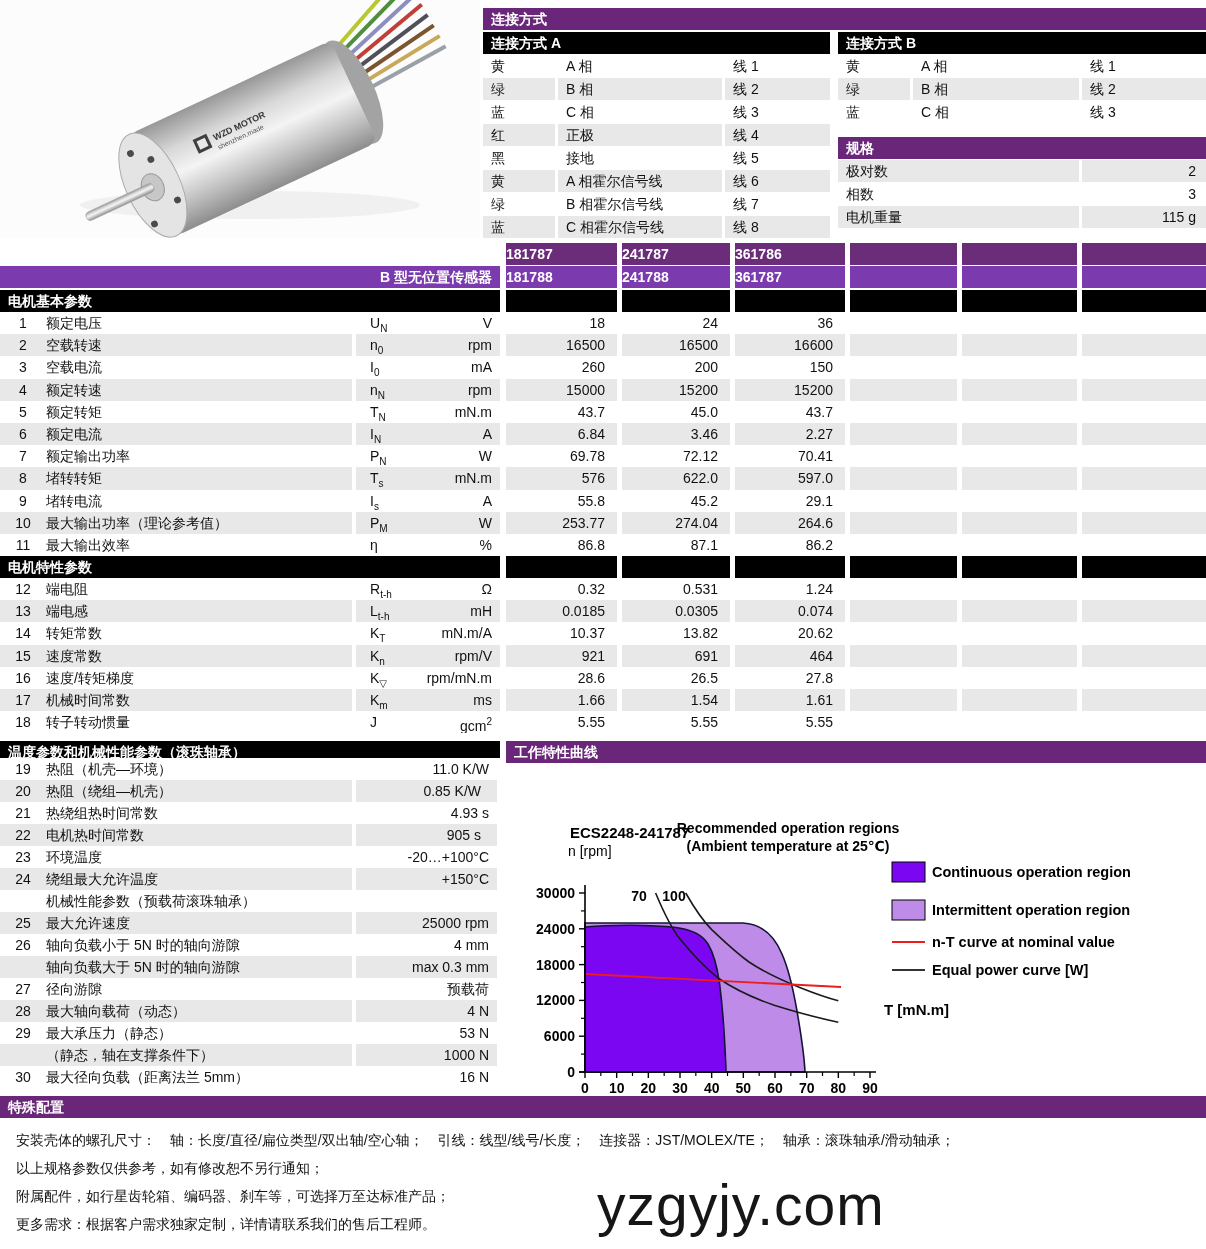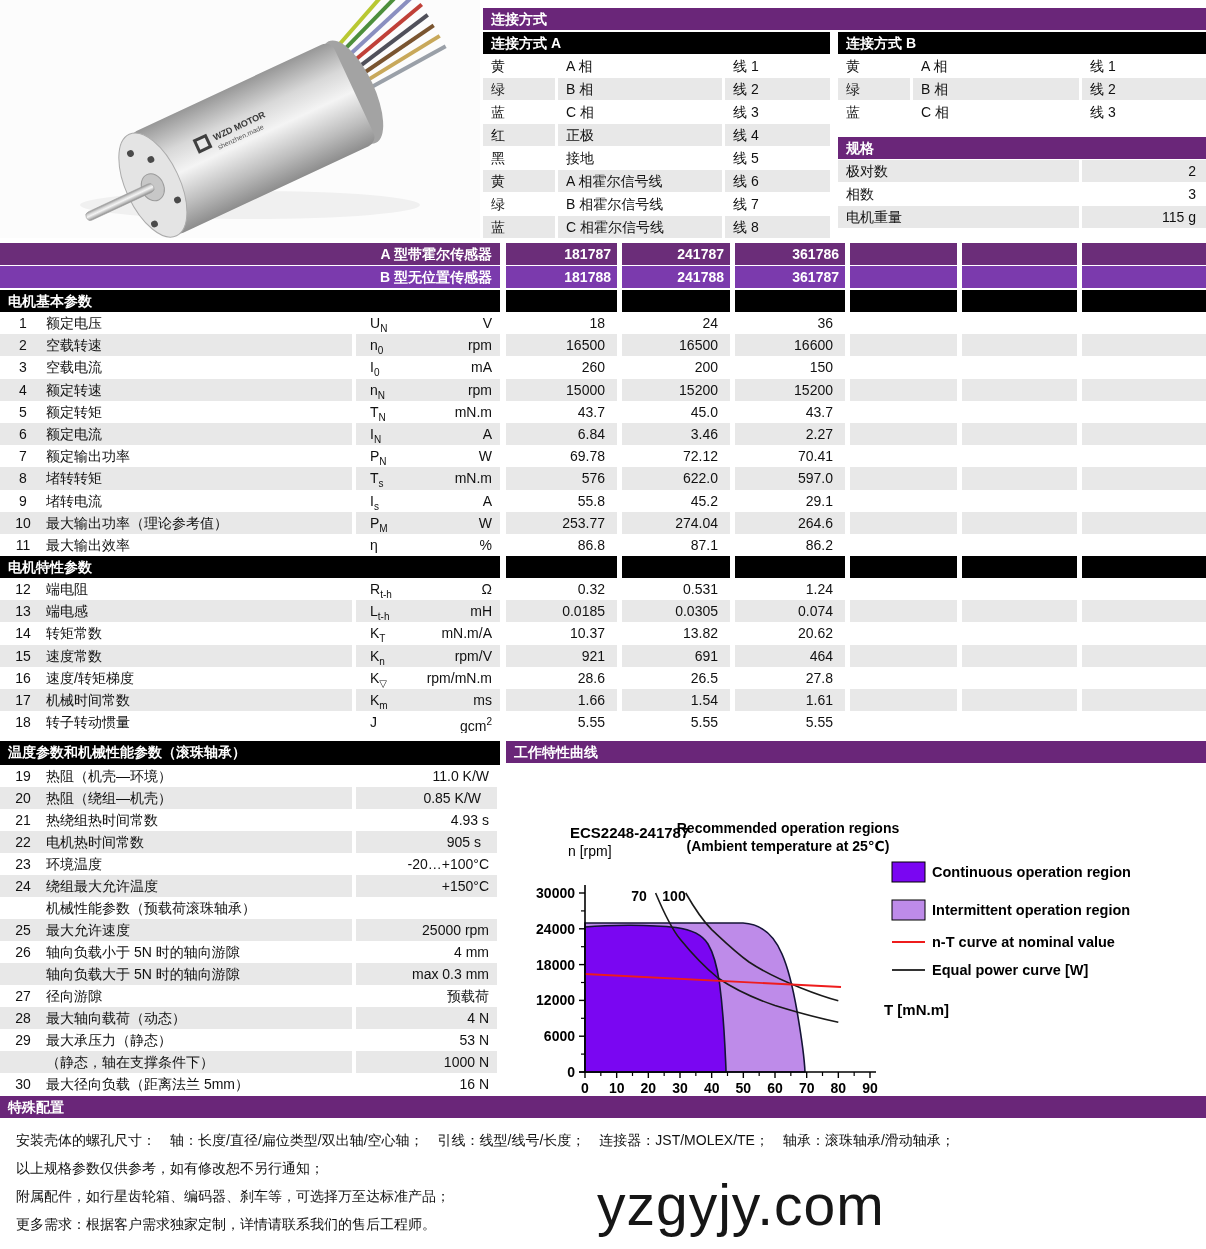--- a/index.html
+++ b/index.html
@@ -28,30 +28,30 @@
         height:22.2px;line-height:22.2px;font-size:14px;}
   .trow.hrow{height:22px;line-height:22px;}
   .cell{box-sizing:border-box;overflow:hidden;white-space:nowrap;}
   .left-merge{grid-column:1/span 3;}
   .model-a .cell{background:#6B2D79;color:#fff;font-weight:bold;}
   .model-b .cell{background:#7B3AAD;color:#fff;font-weight:bold;}
   .model-label{text-align:right;padding-right:8px;}
   .secbar .cell{background:#000;color:#fff;font-weight:bold;}
   .secbar .left-merge{padding-left:8px;}
   .val{text-align:right;padding-right:12px;}
-  .model-val{text-align:right;padding-right:6px;}
+  .model-val{text-align:left;padding-right:17px;}
   .lblcell{display:flex;}
   .num{width:46px;text-align:center;flex:none;}
   .symunit{display:flex;justify-content:space-between;padding-left:14px;padding-right:8px;gap:8px;}
   sub{font-size:10px;}
   sup{font-size:10px;}
   
   .bottomtab{position:absolute;left:0;top:741px;width:500px;}
   .brow{display:grid;grid-template-columns:352px 4px 141px;height:22px;line-height:22px;font-size:14px;}
-  .bbar{height:24px;}
+  .bbar{height:17px;}
   
   .chartbar{position:absolute;left:506px;top:741px;width:700px;}
   .chartsvg{position:absolute;left:506px;top:763px;}
   .axlbl{font-weight:bold;font-size:14px;}
   .leg{font-weight:bold;font-size:14.5px;}
   
   .specialbar{position:absolute;left:0;top:1096px;width:1206px;box-sizing:border-box;}
   .note{position:absolute;left:16px;font-size:14px;white-space:nowrap;color:#111;}
   .watermark{position:absolute;left:597px;top:1172px;font-size:57px;color:#161616;letter-spacing:1px;}
   .motor{position:absolute;left:0;top:0;}
@@ -209,21 +209,20 @@
               <div></div>
     <div class="ccell r shade">115 g</div>
   </div>
           </div>
       </div>
     </div>
   </div>
 
   <div class="maintab" id="main-table">
       <div class="trow hrow model-a">
-  <div class="cell left-merge model-label">A 型带霍尔传感器</div>
   <div class="cell model-val" style="grid-column:5">181787</div>
         <div class="cell model-val" style="grid-column:7">241787</div>
         <div class="cell model-val" style="grid-column:9">361786</div>
         <div class="cell model-val" style="grid-column:11"></div>
         <div class="cell model-val" style="grid-column:13"></div>
         <div class="cell model-val" style="grid-column:15"></div>
       </div>
       <div class="trow hrow model-b" style="margin-top:1px">
   <div class="cell left-merge model-label">B 型无位置传感器</div>
   <div class="cell model-val" style="grid-column:5">181788</div>

